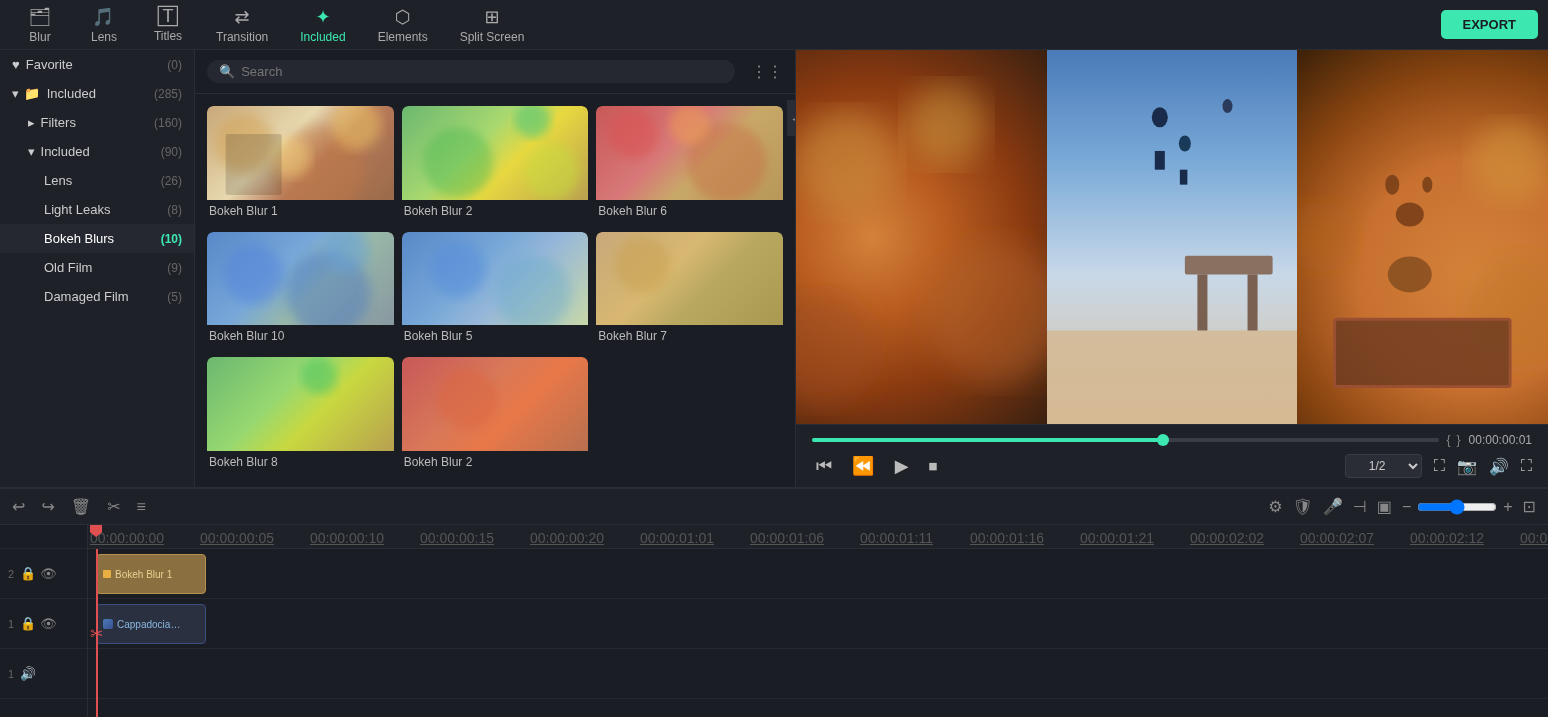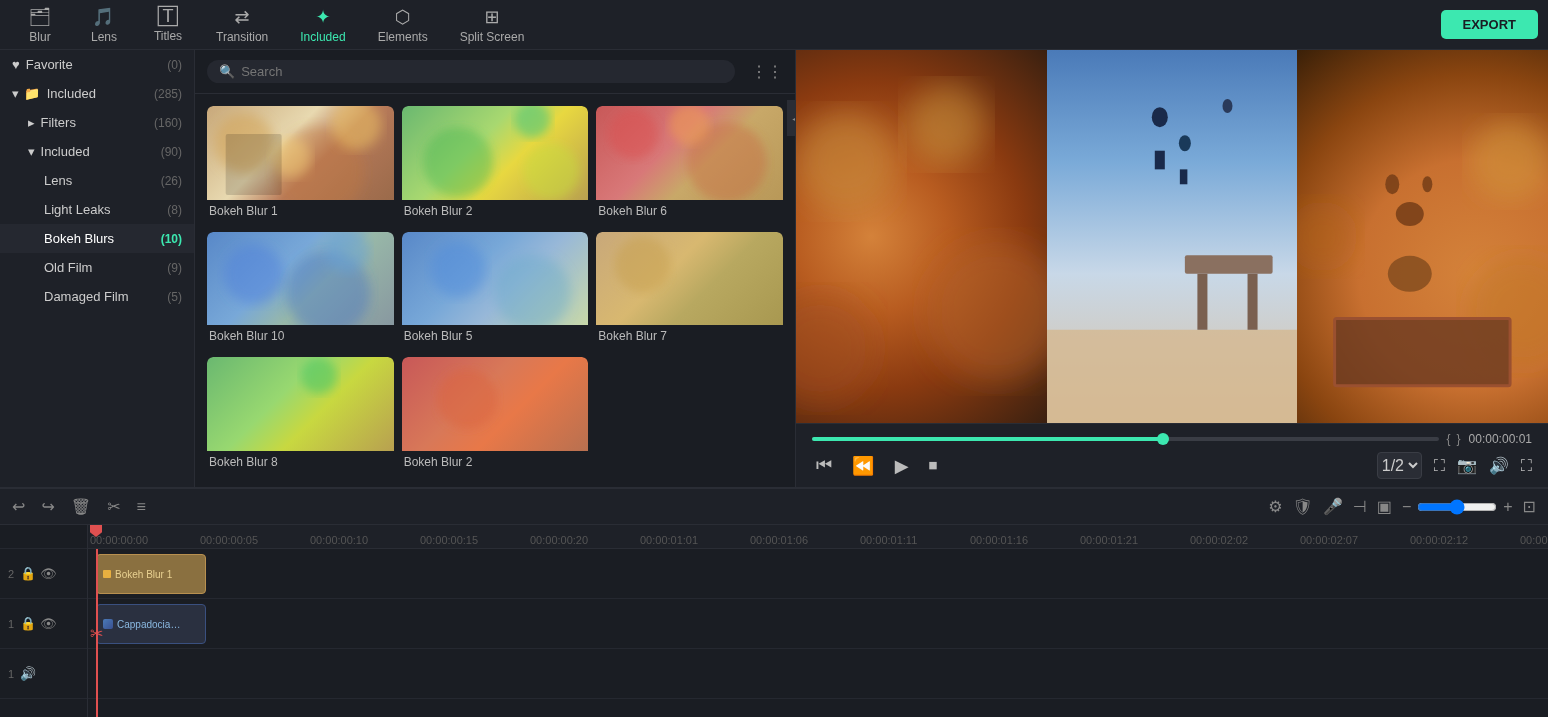--- a/index.html
+++ b/index.html
@@ -119,21 +119,21 @@
       position: absolute; top: 50%; right: 44%; transform: translate(50%, -50%);
       width: 12px; height: 12px; background: #3ce8b0; border-radius: 50%;
     }
     .progress-brackets { color: #888; font-size: 12px; display: flex; gap: 6px; }
     .progress-time { color: #aaa; font-size: 12px; white-space: nowrap; }
     .playback-controls { display: flex; align-items: center; gap: 12px; }
     .ctrl-btn { background: none; border: none; color: #bbb; font-size: 18px; cursor: pointer; padding: 2px 4px; }
     .ctrl-spacer { flex: 1; }
     .quality-select {
       background: #2a2d35; border: 1px solid #3a3d45; color: #ccc; border-radius: 4px;
-      padding: 3px 0; font-size: 16px; cursor: pointer;
+      padding: 3px 19px; font-size: 12px; cursor: pointer;
     }
     .ctrl-icon { color: #bbb; font-size: 16px; cursor: pointer; }
 
     
     .timeline-area {
       height: 230px; background: #1a1d23; border-top: 2px solid #2a2d35;
       display: flex; flex-direction: column;
     }
     .timeline-toolbar {
       height: 36px; background: #1e2128; border-bottom: 1px solid #2a2d35;
@@ -155,21 +155,21 @@
     .tl-track-label .tl-icons span { font-size: 13px; }
     .tl-num { font-size: 11px; color: #666; }
 
     .timeline-right { flex: 1; overflow-x: auto; overflow-y: hidden; position: relative; }
     .timeline-ruler {
       height: 24px; background: #1e2128; border-bottom: 1px solid #2a2d35;
       display: flex; align-items: flex-end; padding-bottom: 2px; overflow: hidden;
       position: relative;
     }
     .ruler-marks { display: flex; width: 100%; }
-    .ruler-mark { font-size: 11px; color: #555; white-space: nowrap; flex-shrink: 0; width: 110px; text-align: left; padding-left: 2px; }
+    .ruler-mark { font-size: 14px; color: #555; white-space: nowrap; flex-shrink: 0; width: 110px; text-align: left; padding-left: 2px; text-decoration: underline; }
     .tl-track { height: 50px; border-bottom: 1px solid #252830; position: relative; }
     .playhead-head {
       position: absolute; top: 0; left: 8px; transform: translateX(-50%);
       width: 12px; height: 12px; background: #e05050; clip-path: polygon(0 0, 100% 0, 100% 60%, 50% 100%, 0 60%);
       z-index: 11;
     }
 
     
     .tl-clip {
       position: absolute; top: 5px; height: 40px; border-radius: 4px;

